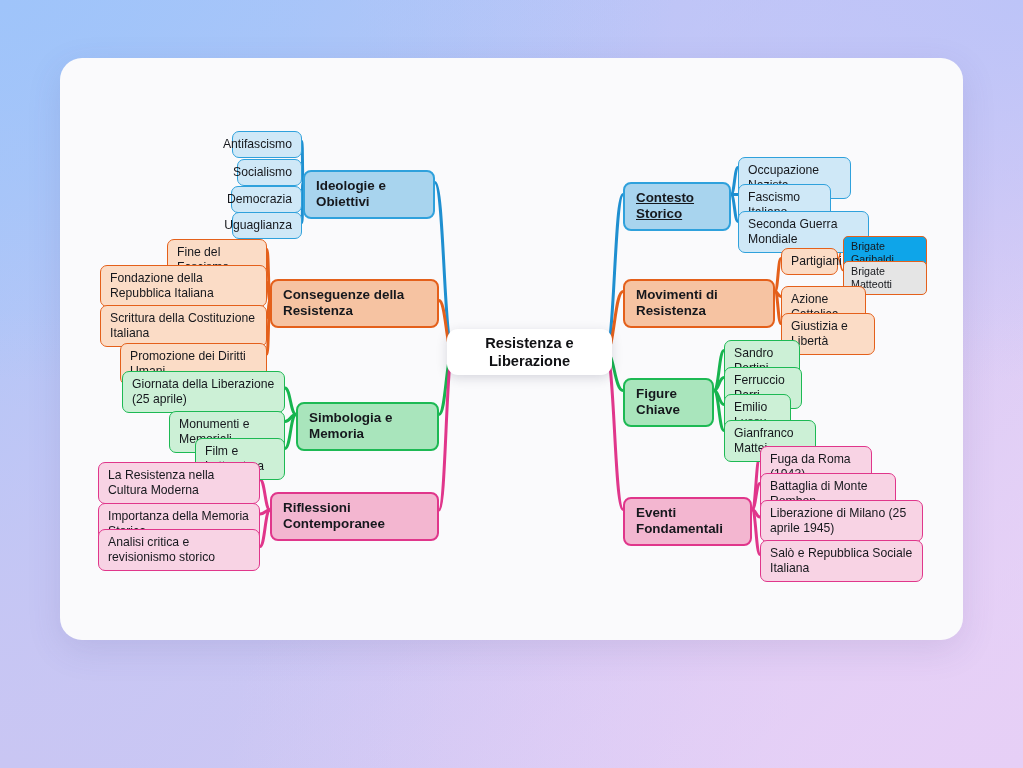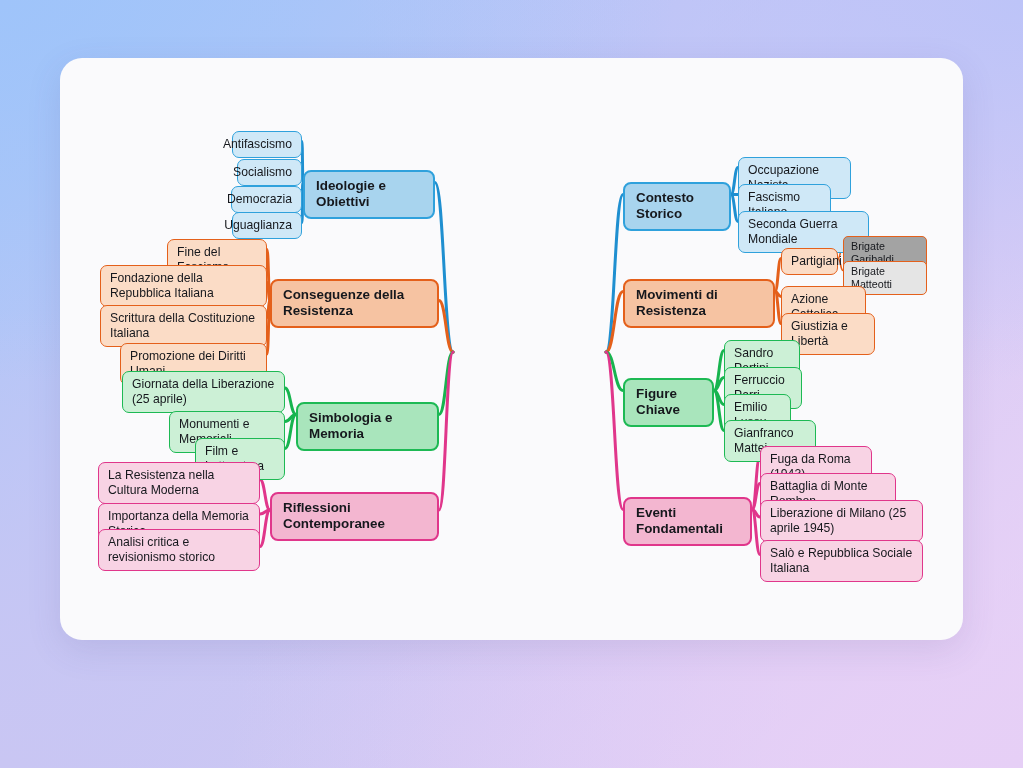--- a/index.html
+++ b/index.html
@@ -140,39 +140,39 @@
       </div>
       <div class="node c2 rightalign" style="left: 98px; top: 462px; width: 162px; min-height: 35px; background: rgb(248, 211, 228); border-color: rgb(224, 54, 139);">
         <span>La Resistenza nella Cultura Moderna</span>
       </div>
       <div class="node c2 rightalign" style="left: 98px; top: 503px; width: 162px; min-height: 22px; background: rgb(248, 211, 228); border-color: rgb(224, 54, 139);">
         <span>Importanza della Memoria Storica</span>
       </div>
       <div class="node c2 rightalign" style="left: 98px; top: 529px; width: 162px; min-height: 35px; background: rgb(248, 211, 228); border-color: rgb(224, 54, 139);">
         <span>Analisi critica e revisionismo storico</span>
       </div>
-      <div class="node c1" style="left: 623px; top: 182px; width: 108px; min-height: 25px; background: rgb(168, 212, 238); border-color: rgb(47, 161, 220);">
+      <div class="node c1" style="left: 623px; top: 182px; width: 108px; min-height: 25px; background: rgb(168, 212, 238); border-color: rgb(47, 161, 220); text-decoration: underline;">
         <span>Contesto Storico</span>
       </div>
       <div class="node c2" style="left: 738px; top: 157px; width: 113px; min-height: 21px; background: rgb(207, 232, 247); border-color: rgb(47, 161, 220);">
         <span>Occupazione Nazista</span>
       </div>
       <div class="node c2" style="left: 738px; top: 184px; width: 93px; min-height: 21px; background: rgb(207, 232, 247); border-color: rgb(47, 161, 220);">
         <span>Fascismo Italiano</span>
       </div>
       <div class="node c2" style="left: 738px; top: 211px; width: 131px; min-height: 21px; background: rgb(207, 232, 247); border-color: rgb(47, 161, 220);">
         <span>Seconda Guerra Mondiale</span>
       </div>
       <div class="node c1" style="left: 623px; top: 279px; width: 152px; min-height: 25px; background: rgb(246, 195, 162); border-color: rgb(228, 96, 27);">
         <span>Movimenti di Resistenza</span>
       </div>
       <div class="node c2" style="left: 781px; top: 248px; width: 57px; min-height: 21px; background: rgb(251, 220, 198); border-color: rgb(228, 96, 27);">
         <span>Partigiani</span>
       </div>
-      <div class="node c3" style="left: 843px; top: 236px; width: 84px; min-height: 19px; background: #a3a3a3; border-color: rgb(228, 96, 27);">
+      <div class="node c3" style="left: 843px; top: 236px; width: 84px; min-height: 19px; background: #0ea5e9; border-color: rgb(228, 96, 27);">
         <span>Brigate Garibaldi</span>
       </div>
       <div class="node c3" style="left: 843px; top: 261px; width: 84px; min-height: 19px; background: #e5e5e5; border-color: rgb(228, 96, 27);">
         <span>Brigate Matteotti</span>
       </div>
       <div class="node c2" style="left: 781px; top: 286px; width: 85px; min-height: 21px; background: rgb(251, 220, 198); border-color: rgb(228, 96, 27);">
         <span>Azione Cattolica</span>
       </div>
       <div class="node c2" style="left: 781px; top: 313px; width: 94px; min-height: 21px; background: rgb(251, 220, 198); border-color: rgb(228, 96, 27);">
         <span>Giustizia e Libertà</span>
@@ -202,14 +202,15 @@
         <span>Battaglia di Monte Rombon</span>
       </div>
       <div class="node c2" style="left: 760px; top: 500px; width: 163px; min-height: 34px; background: rgb(248, 211, 228); border-color: rgb(224, 54, 139);">
         <span>Liberazione di Milano (25 aprile 1945)</span>
       </div>
       <div class="node c2" style="left: 760px; top: 540px; width: 163px; min-height: 29px; background: rgb(248, 211, 228); border-color: rgb(224, 54, 139);">
         <span>Salò e Repubblica Sociale Italiana</span>
       </div>
     </div>
 
+  <div id="root">Resistenza e Liberazione</div>
 
 </div>
 
 </body></html>

